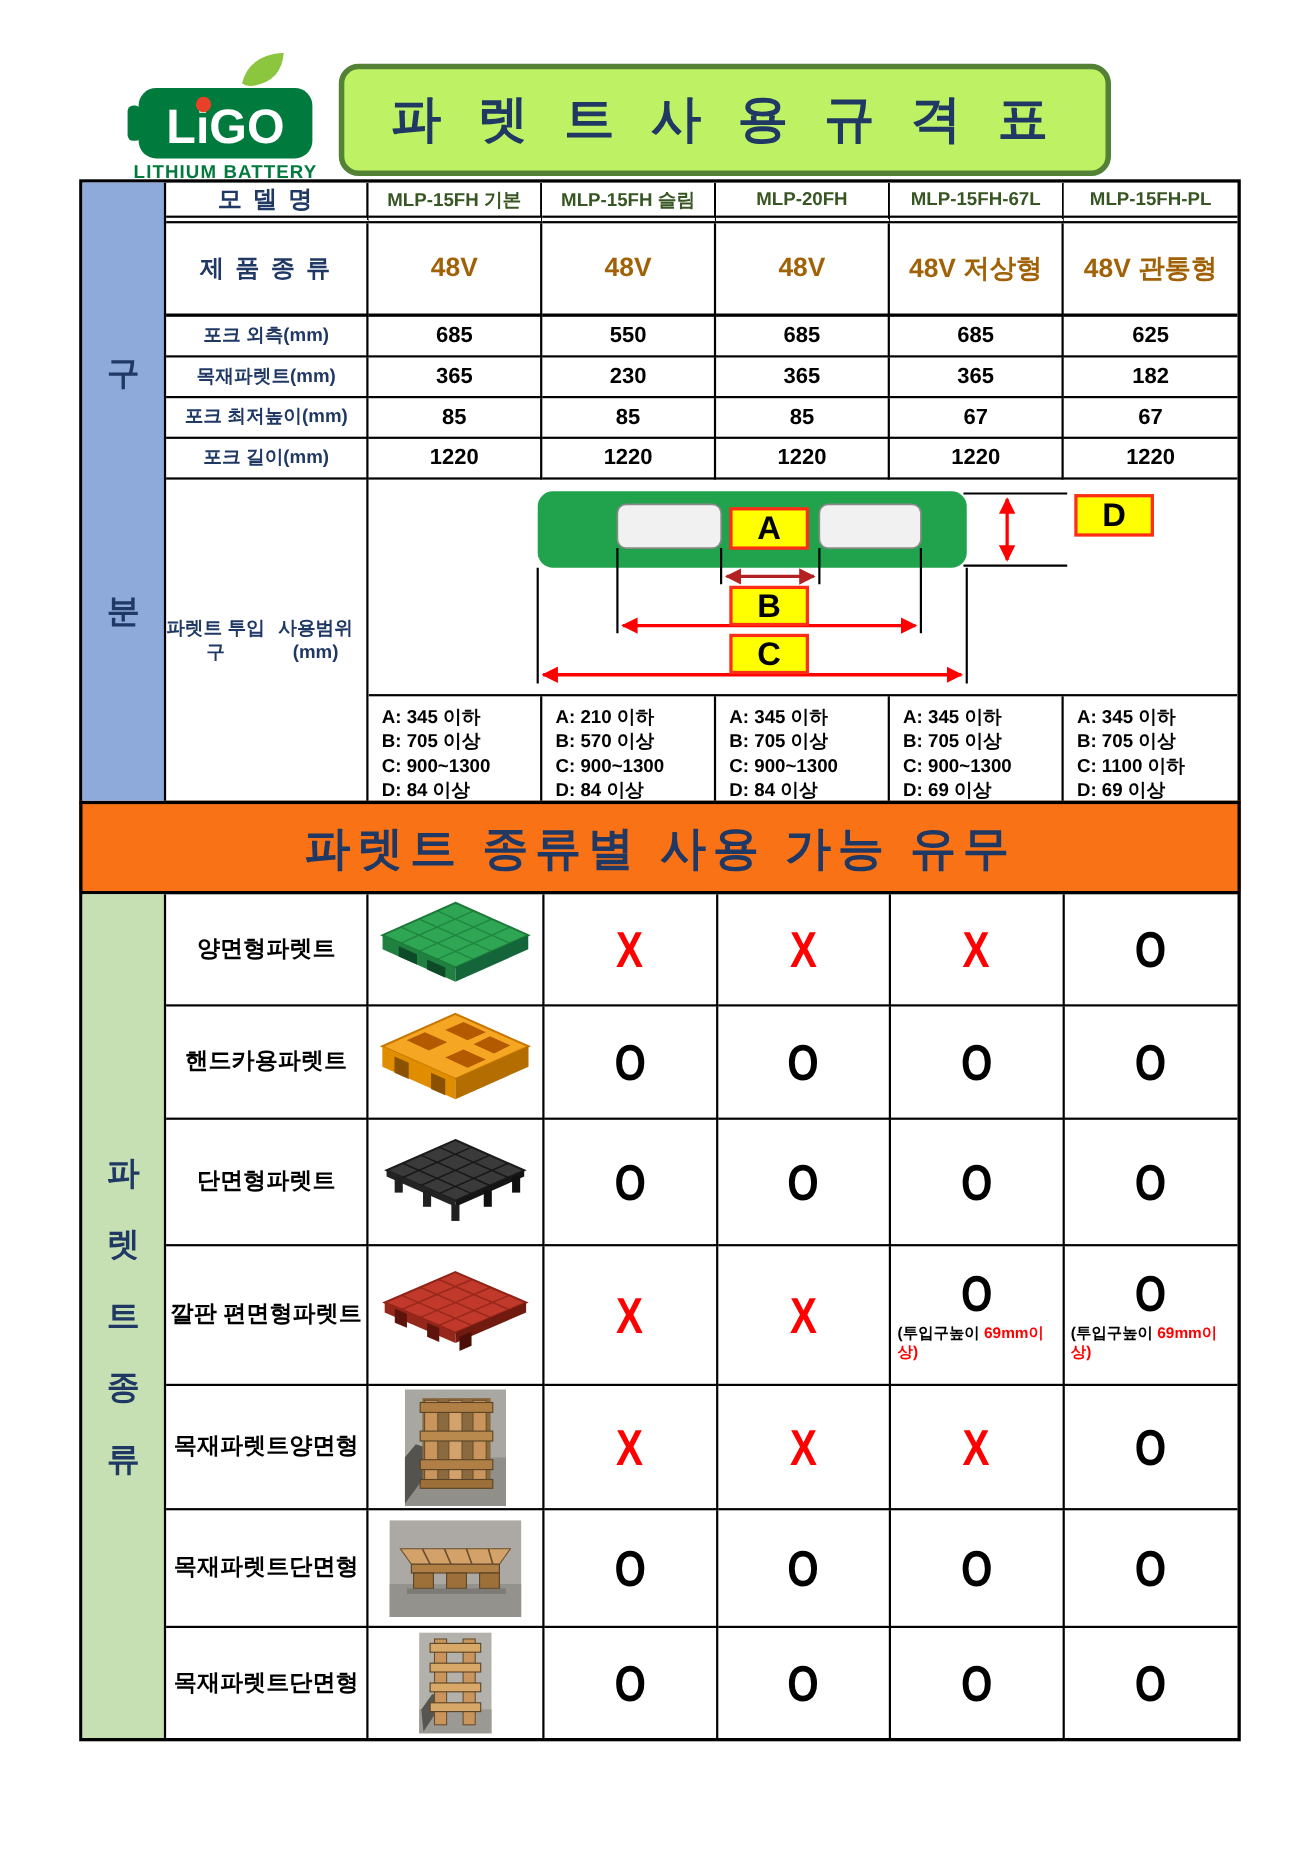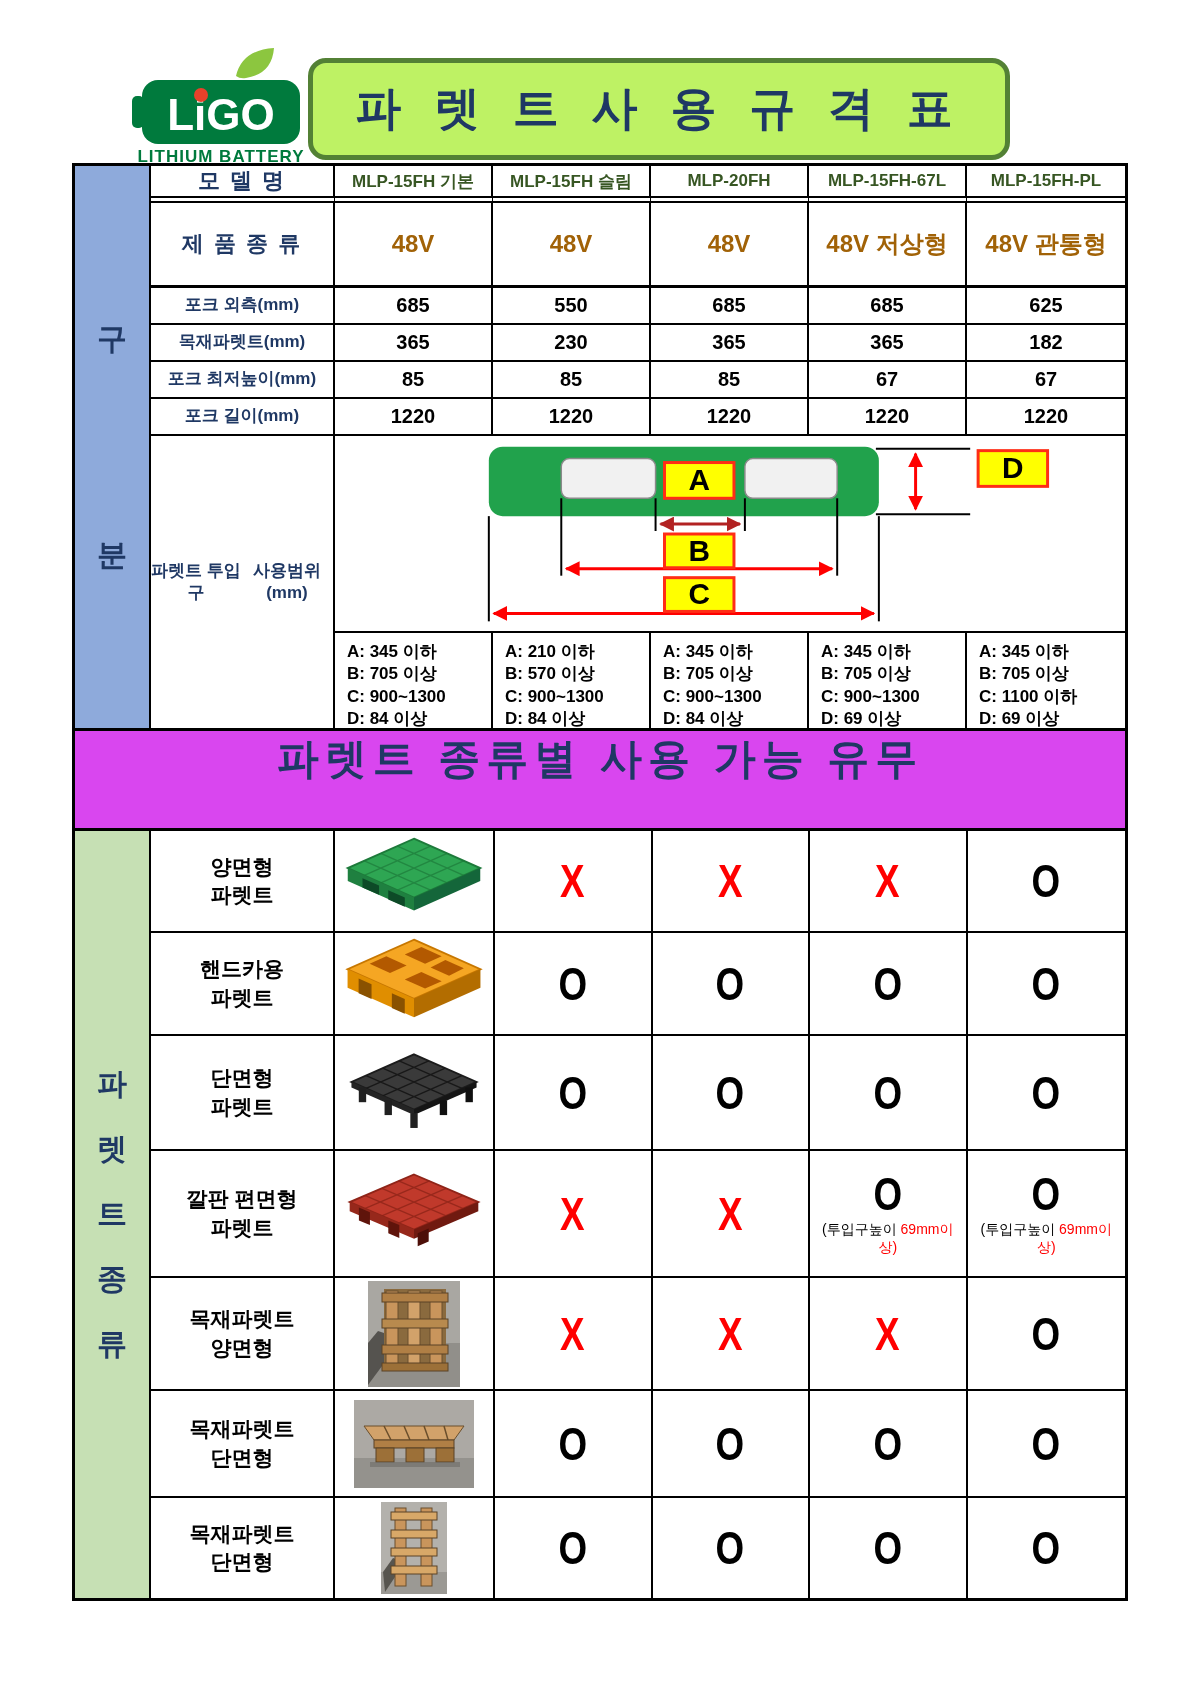--- a/index.html
+++ b/index.html
@@ -1,20 +1,20 @@
 <!DOCTYPE html>
 <html><head>
 <meta charset="utf-8">
 <style>
   html,body{margin:0;padding:0;background:#fff;}
   body{width:1191px;height:1684px;position:relative;font-family:"Liberation Sans","DejaVu Sans",sans-serif;-webkit-font-smoothing:antialiased;}
   .abs{position:absolute;}
 
   
-  #logo{left:124px;top:48px;}
+  #logo{left:108px;top:48px;}
   #title-banner{left:308px;top:58px;width:692px;height:92px;background:#bef264;border:5px solid #538135;border-radius:18px;display:flex;align-items:center;justify-content:center;}
   #title-banner .t{color:#1F3864;font-size:46px;font-weight:bold;letter-spacing:10px;}
 
   
   #sheet{position:absolute;left:72px;top:163px;width:1056px;}
   .grid{display:grid;border:3px solid #000;background:#fff;box-sizing:border-box;}
   .cell{border-right:2px solid #000;border-bottom:2px solid #000;display:flex;align-items:center;justify-content:center;box-sizing:border-box;overflow:hidden;}
   .cell.last-col{border-right:none;}
   .cell.last-row{border-bottom:none;}
 
@@ -28,32 +28,32 @@
   .ptype{color:#a16207;font-weight:bold;font-size:24px;}
   .row2{border-bottom:3px solid #000;}
   .val{color:#000;font-weight:bold;font-size:20px;}
   .inlet-wrap{grid-column:3/8;display:flex;flex-direction:column;border-right:none;border-bottom:none;padding:0;align-items:stretch;justify-content:flex-start;}
   .diag{height:197px;border-bottom:2px solid #000;box-sizing:border-box;}
   .ranges{display:grid;grid-template-columns:repeat(5,1fr);height:90px;}
   .rangecell{border-right:2px solid #000;box-sizing:border-box;padding:8px 0 0 12px;font-size:17px;font-weight:bold;color:#000;line-height:1.32;}
   .rangecell.last-col{border-right:none;}
 
   
-  #band{width:1056px;height:103px;background:#d946ef;border:3px solid #000;margin-top:-3px;box-sizing:border-box;display:flex;align-items:flex-start;justify-content:center;}
+  #band{width:1056px;height:85px;background:#f97316;border:3px solid #000;margin-top:-3px;box-sizing:border-box;display:flex;align-items:center;justify-content:center;}
   #band .t{color:#1F3864;font-weight:bold;font-size:42px;letter-spacing:6px;}
 
   
   #bottomtable{grid-template-columns:76px 184px 160px repeat(4,1fr);grid-template-rows:102px 103px 115px 127px 113px 107px 100px;margin-top:-3px;}
   .sidebar-bottom{grid-row:1/8;grid-column:1;background:#C6E0B4;border-right:2px solid #000;display:flex;flex-direction:column;align-items:center;justify-content:center;gap:24px;color:#1F3864;font-weight:bold;font-size:30px;}
-  .plabel{flex-direction:column;font-weight:bold;font-size:21px;color:#000;line-height:1.35;text-align:center;}
+  .plabel{flex-direction:row;font-weight:bold;font-size:21px;color:#000;line-height:1.35;text-align:center;}
   .imgcell{padding:4px;}
   .mark{font-weight:bold;font-size:46px;display:inline-block;transform:scaleX(.8);color:#000;line-height:1;}
   .mark.x{color:#FF0000;}
   .markcell{flex-direction:column;}
-  .note{font-size:14px;font-weight:normal;text-align:center;line-height:1.25;margin-top:4px;padding:0 6px;}
+  .note{font-size:14px;font-weight:bold;text-align:left;line-height:1.25;margin-top:4px;padding:0 6px;}
   .note .hl{color:#FF0000;}
 </style>
 </head>
 <body>
 
 <div class="abs" id="logo">
   <svg width="210" height="118" viewBox="0 0 210 118">
     <rect x="8" y="48" width="12" height="32" rx="5" fill="#007A3D"></rect>
     <rect x="18" y="32" width="158" height="64" rx="16" fill="#007A3D"></rect>
     <path d="M112,28 Q118,2 150,0 Q148,26 122,30 Q116,31 112,28 Z" fill="#8CC63F"></path>

